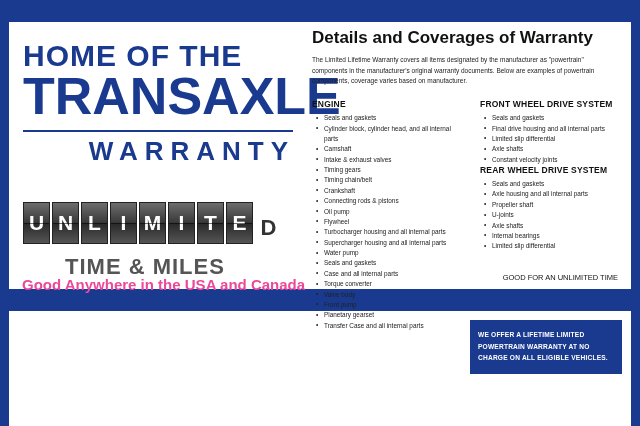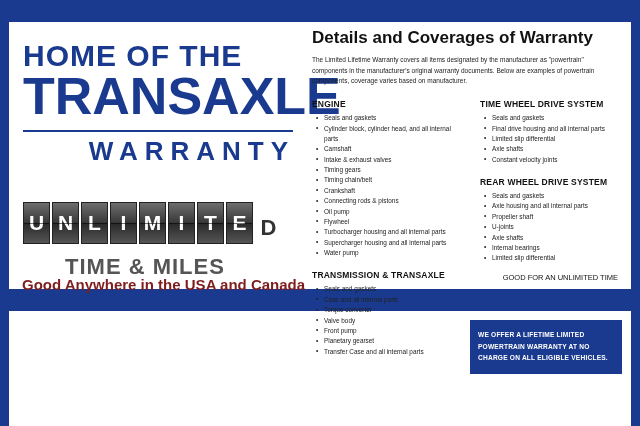--- a/index.html
+++ b/index.html
@@ -138,21 +138,21 @@
     color: #555555;
     letter-spacing: 1px;
   }
 
   .good-anywhere {
     position: absolute;
     left: 22px;
     bottom: 18px;
     font-size: 15px;
     font-weight: bold;
-    color: #7f1d1d;
+    color: #ec4899;
   }
 
   
   .right {
     position: absolute;
     left: 312px;
     top: 28px;
     width: 318px;
     height: 376px;
     box-sizing: border-box;
@@ -179,21 +179,21 @@
     width: 152px;
   }
   .sec-title {
     font-size: 8.5px;
     font-weight: bold;
     color: #111111;
     margin: 0 0 4px 0;
     letter-spacing: 0.2px;
   }
   .sec-title.spaced {
-    margin-top: 12px;
+    margin-top: 0;
   }
   ul.items {
     margin: 0 0 0 0;
     padding-left: 12px;
     list-style: none;
   }
   ul.items li {
     font-size: 6.4px;
     line-height: 1.62;
     color: #222222;
@@ -286,34 +286,33 @@
           <li>Timing chain/belt</li>
           <li>Crankshaft</li>
           <li>Connecting rods &amp; pistons</li>
           <li>Oil pump</li>
           <li>Flywheel</li>
           <li>Turbocharger housing and all internal parts</li>
           <li>Supercharger housing and all internal parts</li>
           <li>Water pump</li>
         </ul>
 
-        <div class="sec-title spaced">TRANSMISSION &amp; TRANSAXLE</div>
         <ul class="items">
           <li>Seals and gaskets</li>
           <li>Case and all internal parts</li>
           <li>Torque converter</li>
           <li>Valve body</li>
           <li>Front pump</li>
           <li>Planetary gearset</li>
           <li>Transfer Case and all internal parts</li>
         </ul>
       </div>
 
       <div class="col">
-        <div class="sec-title">TIME WHEEL DRIVE SYSTEM</div>
+        <div class="sec-title">FRONT WHEEL DRIVE SYSTEM</div>
         <ul class="items">
           <li>Seals and gaskets</li>
           <li>Final drive housing and all internal parts</li>
           <li>Limited slip differential</li>
           <li>Axle shafts</li>
           <li>Constant velocity joints</li>
         </ul>
 
         <div class="sec-title spaced">REAR WHEEL DRIVE SYSTEM</div>
         <ul class="items">

